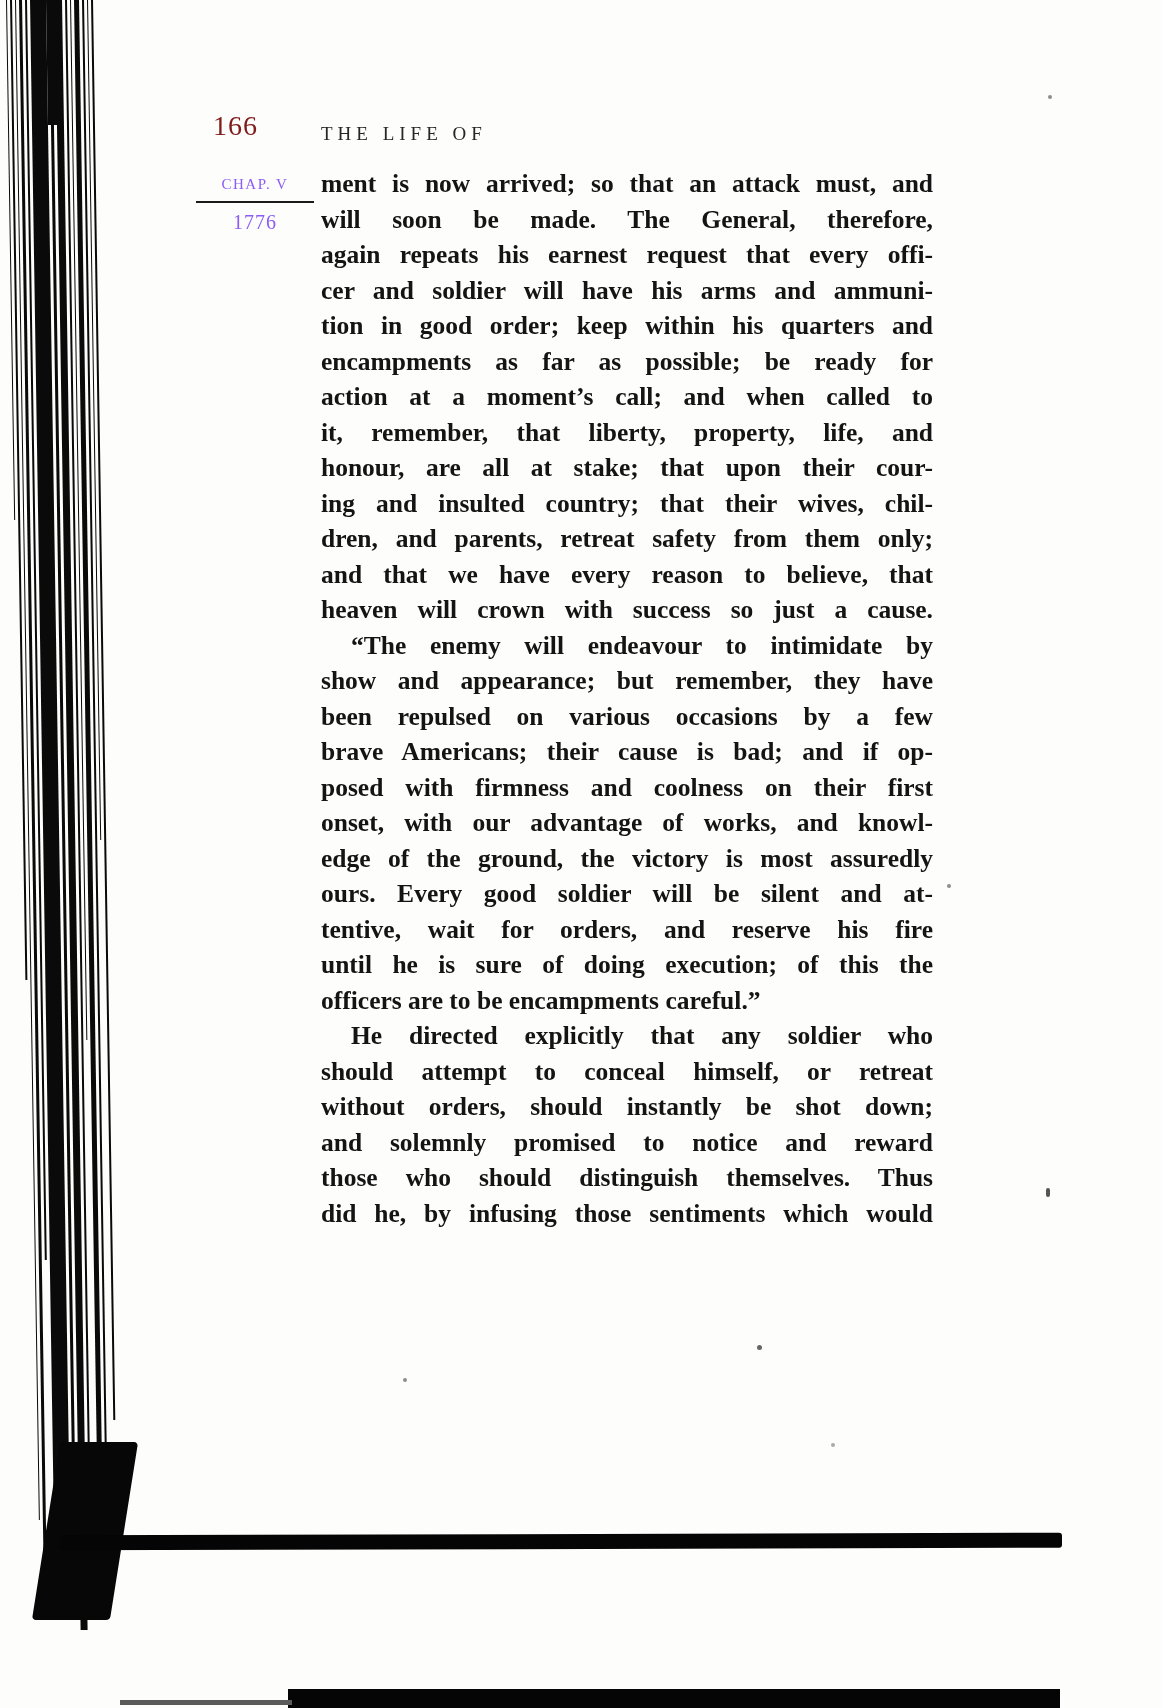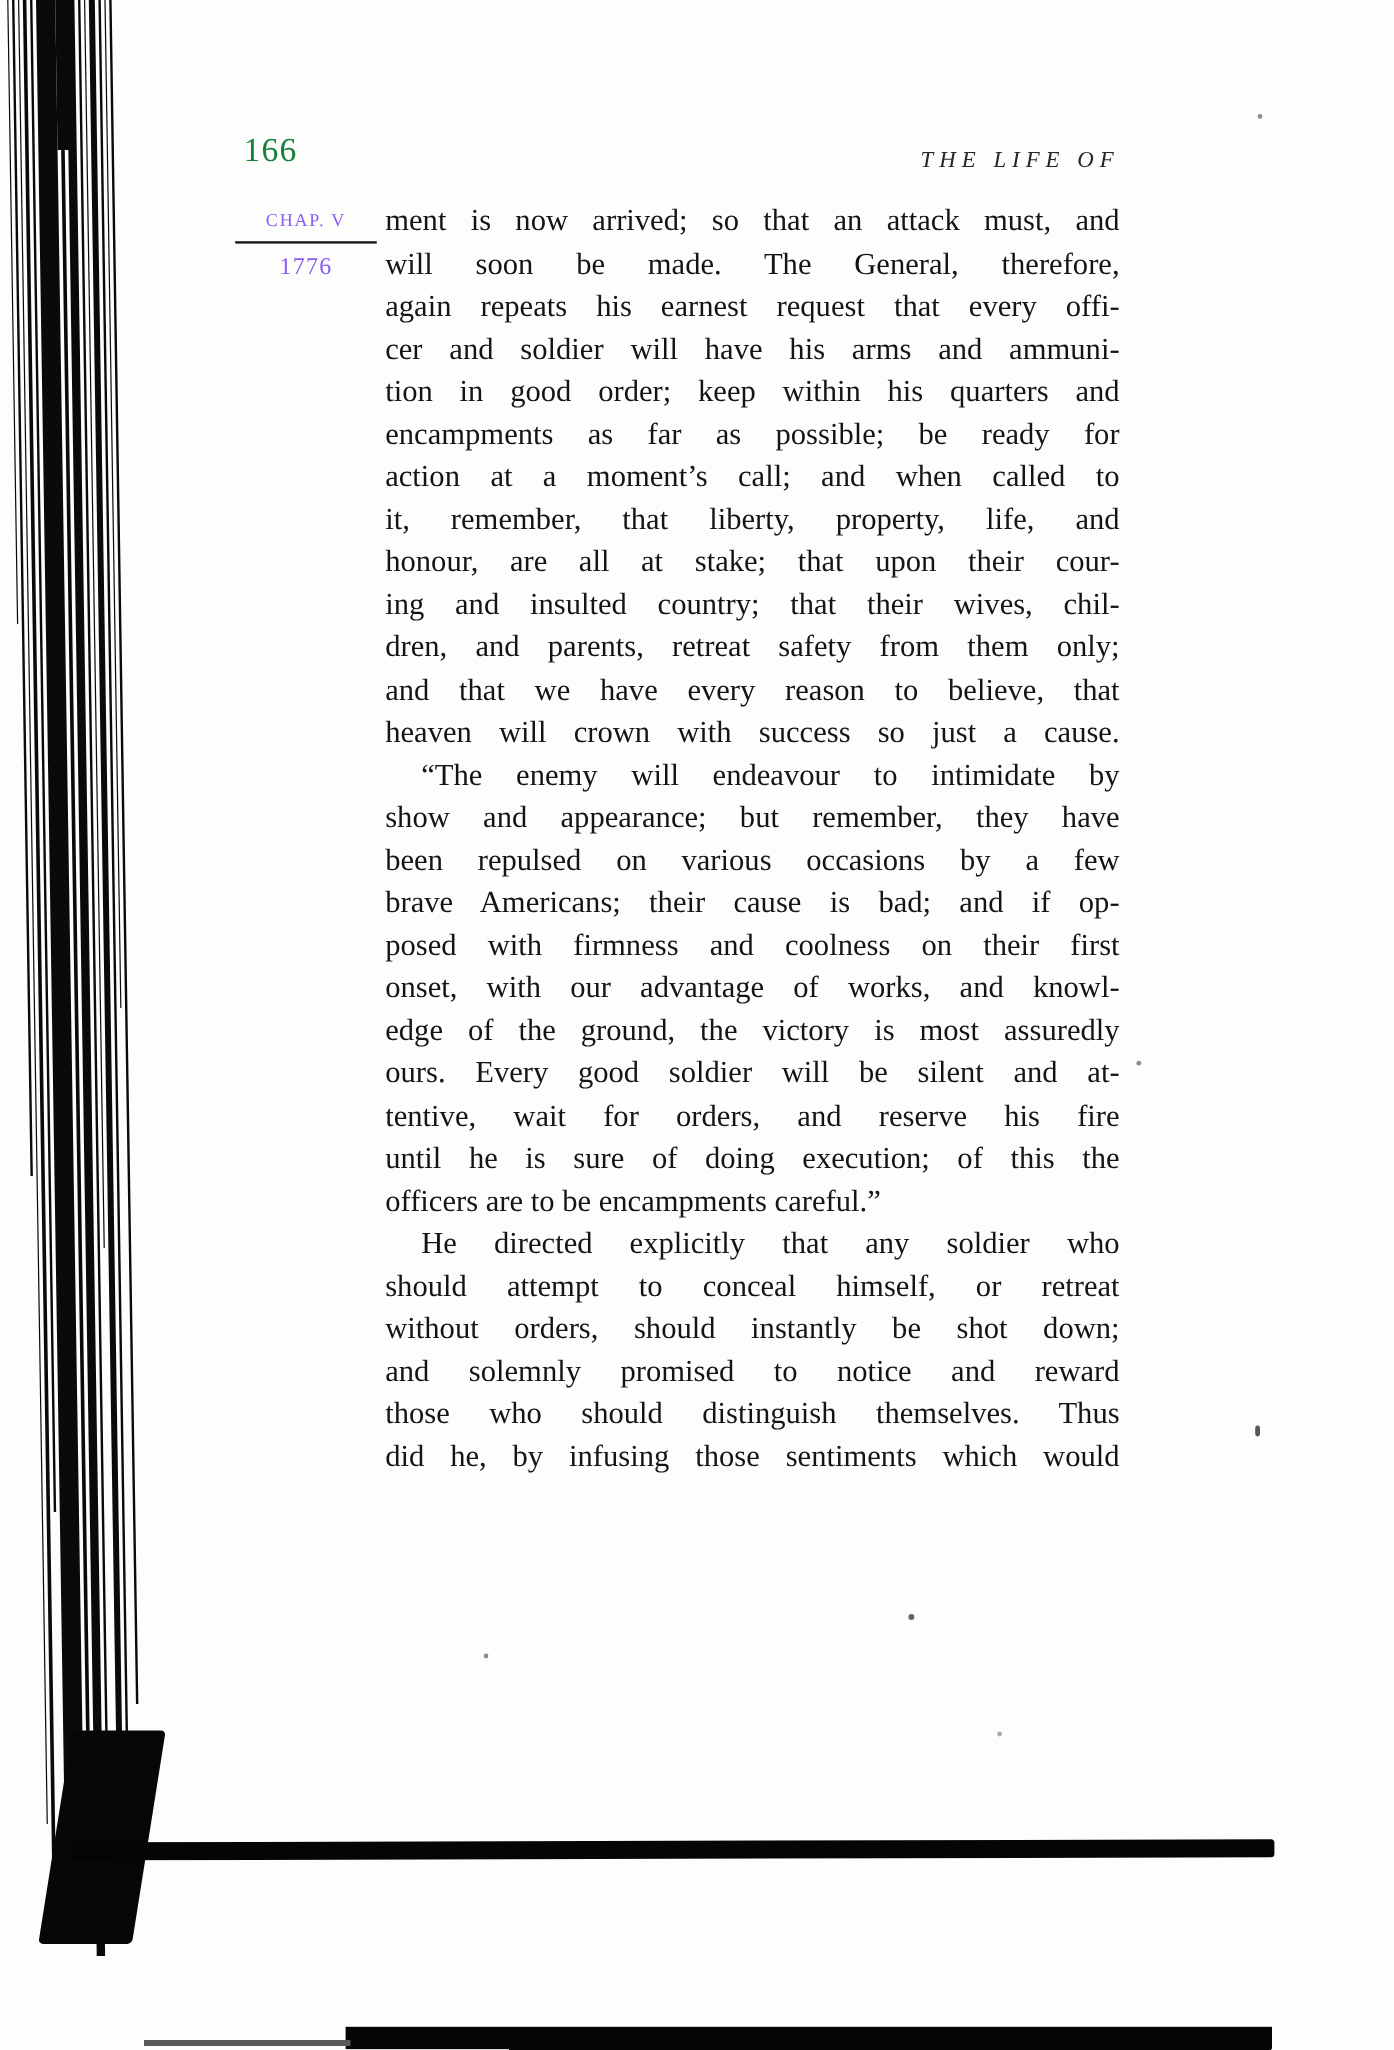--- a/index.html
+++ b/index.html
@@ -9,43 +9,43 @@
     width: 1162px;
     height: 1708px;
     background: #fdfdfb;
     overflow: hidden;
     font-family: "Liberation Serif", serif;
     color: #1b1b1b;
   }
 
   
   .folio {
-    position: absolute; left: 203px; top: 110px;
-    font-size: 28px; letter-spacing: 1px; color: #15803d;
+    position: absolute; left: 213px; top: 110px;
+    font-size: 28px; letter-spacing: 1px; color: #7f1d1d;
   }
   .running-header {
     position: absolute; left: 321px; top: 123px; width: 612px;
-    text-align: right; font-size: 19px; letter-spacing: 5px; color: #262626; font-style: italic;
+    text-align: left; font-size: 19px; letter-spacing: 5px; color: #262626;
   }
   .sidenote {
     position: absolute; left: 196px; top: 176px; width: 118px;
     text-align: center; color: #8b5cf6;
   }
   .sidenote .chap { font-size: 15px; letter-spacing: 1.5px; }
   .sidenote .rule { border-top: 2.5px solid #1a1a1a; margin-top: 8px; }
   .sidenote .year { font-size: 20px; letter-spacing: 1px; margin-top: 8px; }
 
   .body-text {
     position: absolute; left: 321px; top: 166px; width: 612px;
     font-size: 25.5px; color: #141414;
   }
   .line {
     height: 35.5px; line-height: 35.5px;
     text-align: justify; text-align-last: justify;
-    overflow: hidden; white-space: normal;
+    overflow: hidden; white-space: normal; font-weight: bold;
   }
   .line.no-justify { text-align-last: left; }
   .line.indent { padding-left: 30px; }
 
   
   .streaks {
     position: absolute; left: 0; top: 0; width: 140px; height: 1660px;
     transform: skewX(0.9deg); transform-origin: 0 0;
   }
   .sk { position: absolute; top: 0; background: #0a0a0a; }

